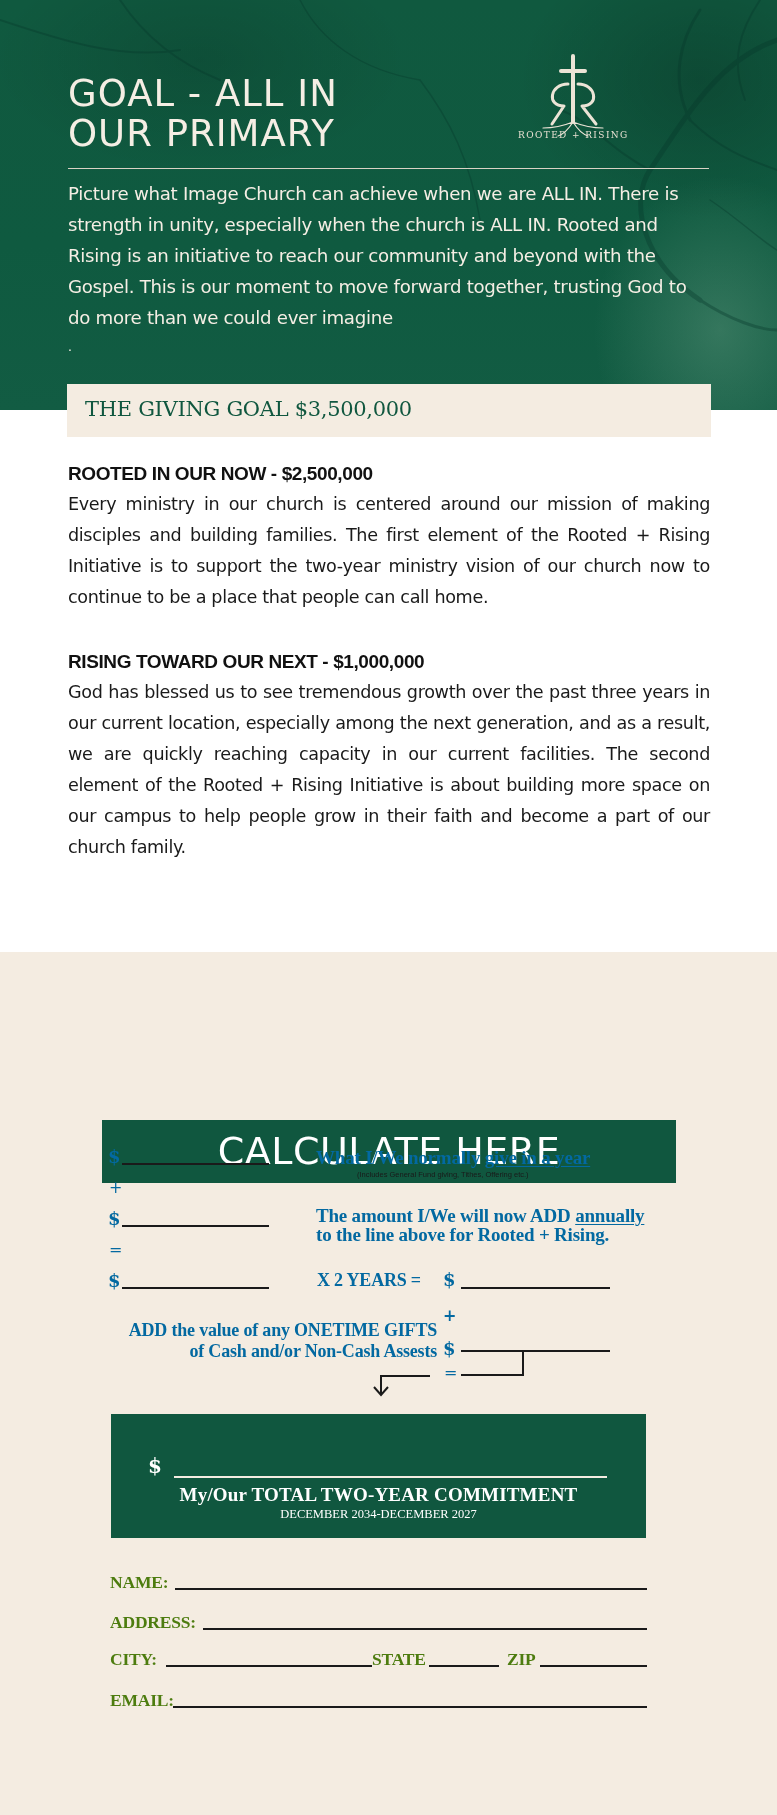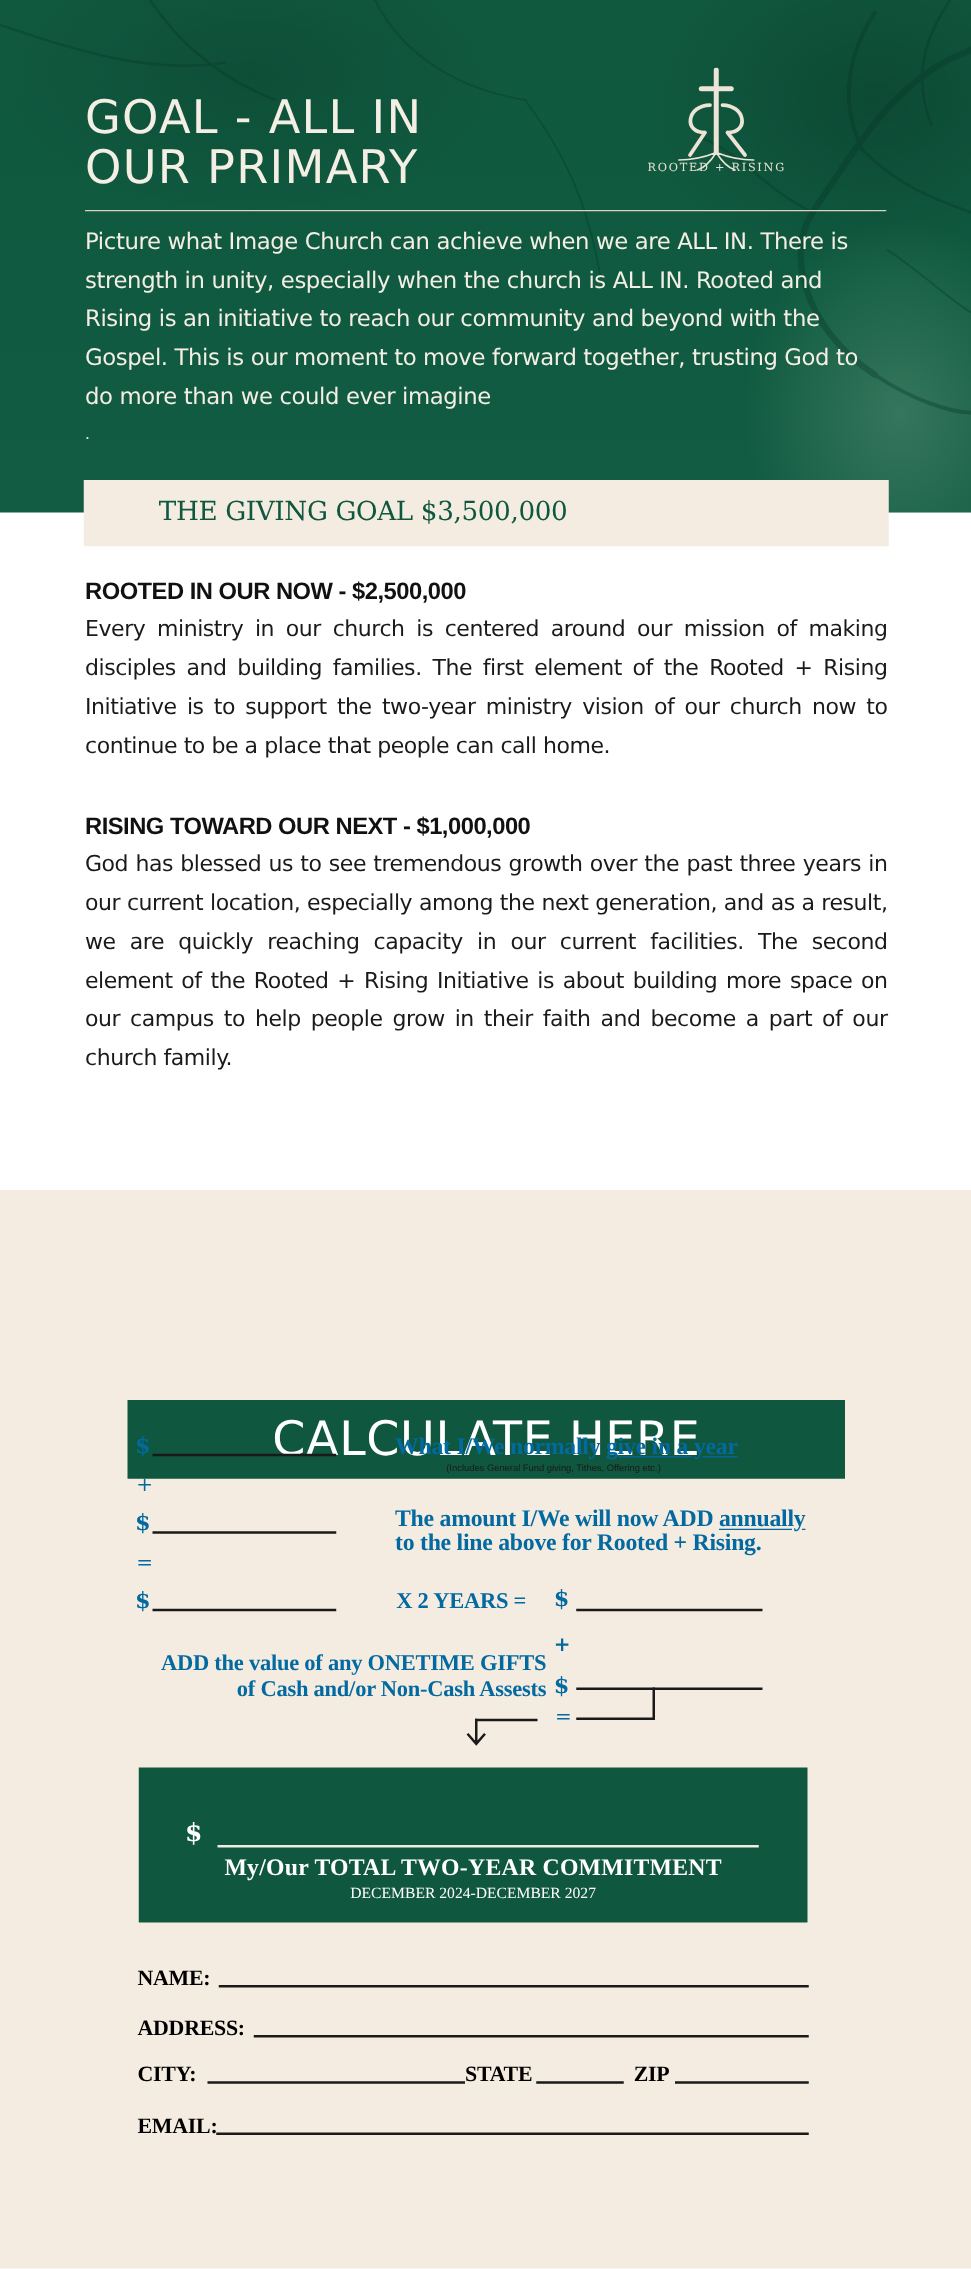--- a/index.html
+++ b/index.html
@@ -37,21 +37,21 @@
     color: #f5eee4; font-family: "DejaVu Sans", sans-serif; font-size: 18.2px; line-height: 31px;
     letter-spacing: -0.3px;
   }
   .hero-dot { position: absolute; left: 68px; top: 338px; color: #f5eee4; font-size: 14px; }
 
   .goal-banner {
     position: absolute; left: 67px; top: 384px; width: 644px; height: 53px; background: #f4ece1;
   }
   .goal-banner .label {
     position: absolute; left: 18px; top: 13px; color: #10573f;
-    font-family: "DejaVu Serif", serif; font-size: 21px; letter-spacing: -0.3px; margin-left: 42px;
+    font-family: "DejaVu Serif", serif; font-size: 21px; letter-spacing: -0.3px;
   }
 
   .section { position: absolute; left: 68px; width: 642px; color: #111; }
   .section h3 {
     font-family: "Liberation Sans", sans-serif; font-weight: bold; font-size: 19px; letter-spacing: -0.4px;
     line-height: 22px; margin-bottom: 4px;
   }
   .section p {
     font-family: "DejaVu Sans", sans-serif; font-size: 17.6px; line-height: 31px; text-align: justify;
     letter-spacing: -0.35px; color: #1a1a1a;
@@ -90,21 +90,21 @@
   .total-box .title {
     position: absolute; left: 0; top: 70px; width: 100%; text-align: center; color: #fff;
     font-family: "Liberation Serif", serif; font-weight: bold; font-size: 19px; letter-spacing: 0.2px;
   }
   .total-box .dates {
     position: absolute; left: 0; top: 93px; width: 100%; text-align: center; color: #fff;
     font-family: "Liberation Serif", serif; font-size: 12.5px;
   }
 
   .field-label {
-    position: absolute; color: #000000; font-family: "Liberation Serif", serif; font-weight: bold;
+    position: absolute; color: #4d7c0f; font-family: "Liberation Serif", serif; font-weight: bold;
     font-size: 17.5px; letter-spacing: -0.2px;
   }
 </style>
 </head>
 <body>
 
 <div class="hero">
   <svg class="branches" width="777" height="410" viewBox="0 0 777 410">
     <g stroke="#06372a" fill="none" stroke-linecap="round">
       <path d="M777 40 C720 60 690 110 650 170 C630 200 640 260 700 300" stroke-width="5"></path>
@@ -197,21 +197,21 @@
   <div class="abs" style="left:522px; top:398px; width:2px; height:26px; background:#1a1a1a;"></div>
   <div class="blank" style="left:380px; top:423px; width:50px;"></div>
   <svg class="abs" style="left:370px; top:422px;" width="20" height="24" viewBox="0 0 20 24">
     <path d="M11 1 L11 20 M4 13 L11 21 L18 13" stroke="#1a1a1a" stroke-width="2" fill="none"></path>
   </svg>
 
   <div class="total-box">
     <span class="dollar-w">$</span>
     <div class="tline"></div>
     <div class="title">My/Our TOTAL  TWO-YEAR COMMITMENT</div>
-    <div class="dates">DECEMBER 2024-DECEMBER 2027</div>
+    <div class="dates">DECEMBER 2034-DECEMBER 2027</div>
   </div>
 
   <div class="field-label" style="left:110px; top:620px;">NAME:</div>
   <div class="line" style="left:175px; top:636px; width:472px;"></div>
 
   <div class="field-label" style="left:110px; top:660px;">ADDRESS:</div>
   <div class="line" style="left:203px; top:676px; width:444px;"></div>
 
   <div class="field-label" style="left:110px; top:697px;">CITY:</div>
   <div class="line" style="left:166px; top:713px; width:206px;"></div>

